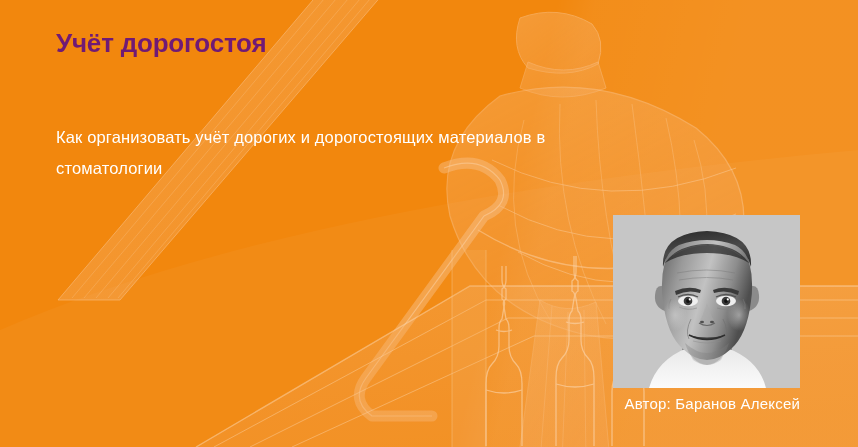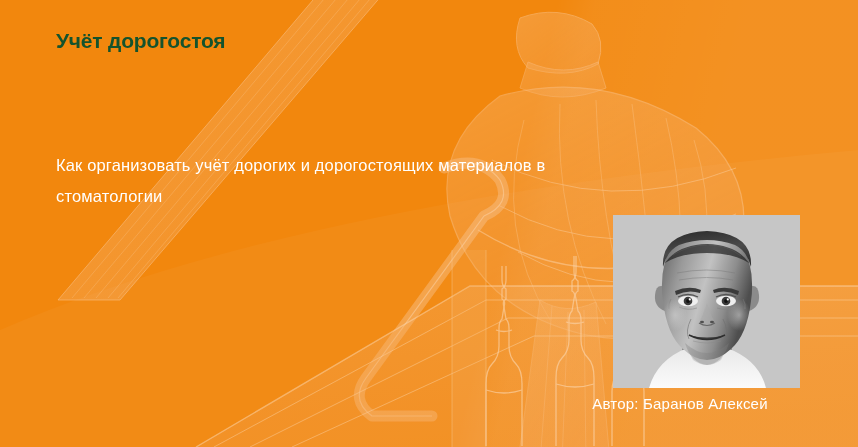--- a/index.html
+++ b/index.html
@@ -35,32 +35,31 @@
   .bg-art {
     position:absolute; inset:0;
     pointer-events:none;
   }
   .bg-art svg { display:block; width:858px; height:447px; }
 
   
   .title {
     position:absolute;
     left:56px; top:28px;
-    font-size:21px;
+    font-size:26px;
     font-weight:700;
     letter-spacing:-0.2px;
-    color:#14532d;
+    color:#701a75;
     line-height:1.2;
     white-space:nowrap;
   }
   .body-block {
     position:absolute;
     left:56px; top:122px;
     width:540px;
-    margin-top:28px;
   }
   .body-line {
     color:#ffffff;
     font-size:16.5px;
     font-weight:400;
     line-height:31px;
     letter-spacing:0.15px;
   }
 
   
@@ -70,21 +69,21 @@
     width:187px; height:173px;
     background:#c6c6c6;
     overflow:hidden;
   }
   .photo svg { display:block; width:187px; height:173px; }
 
   .author {
     position:absolute;
     left:560px; top:395px;
     width:240px;
-    text-align:center;
+    text-align:right;
     color:#ffffff;
     font-size:15px;
     font-weight:400;
     letter-spacing:0.2px;
     white-space:nowrap;
   }
 </style>
 </head>
 <body>
 

